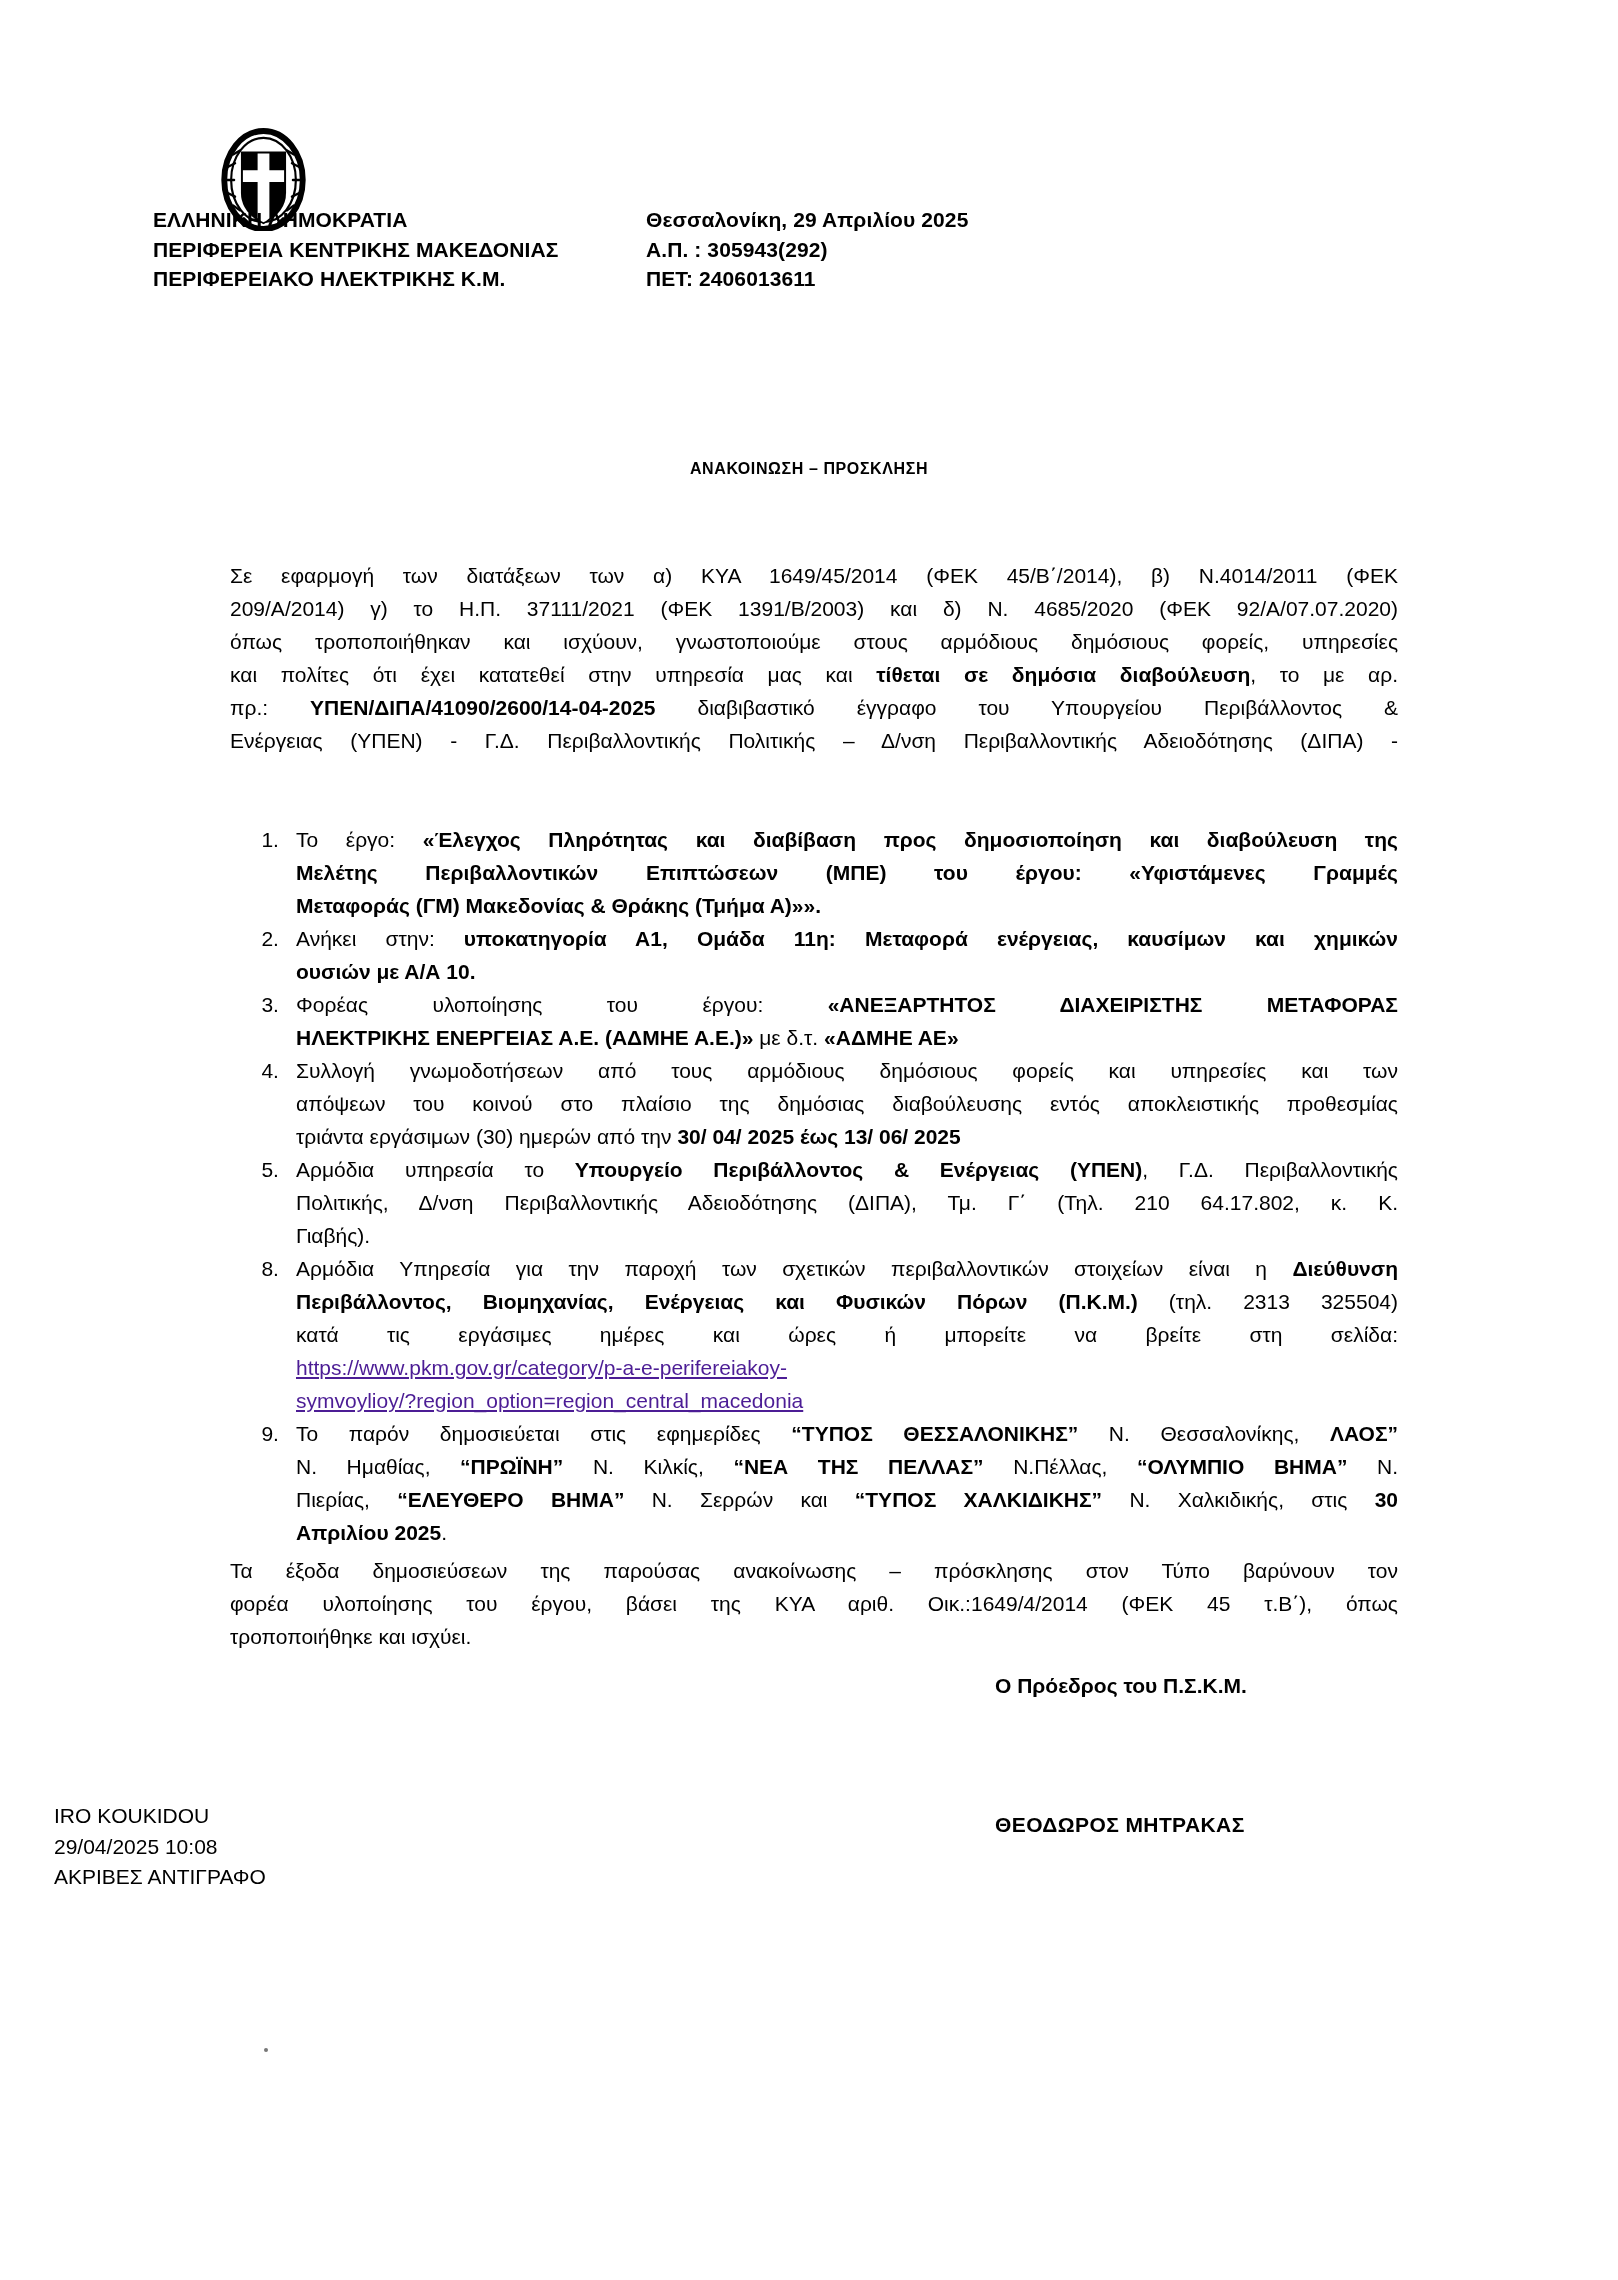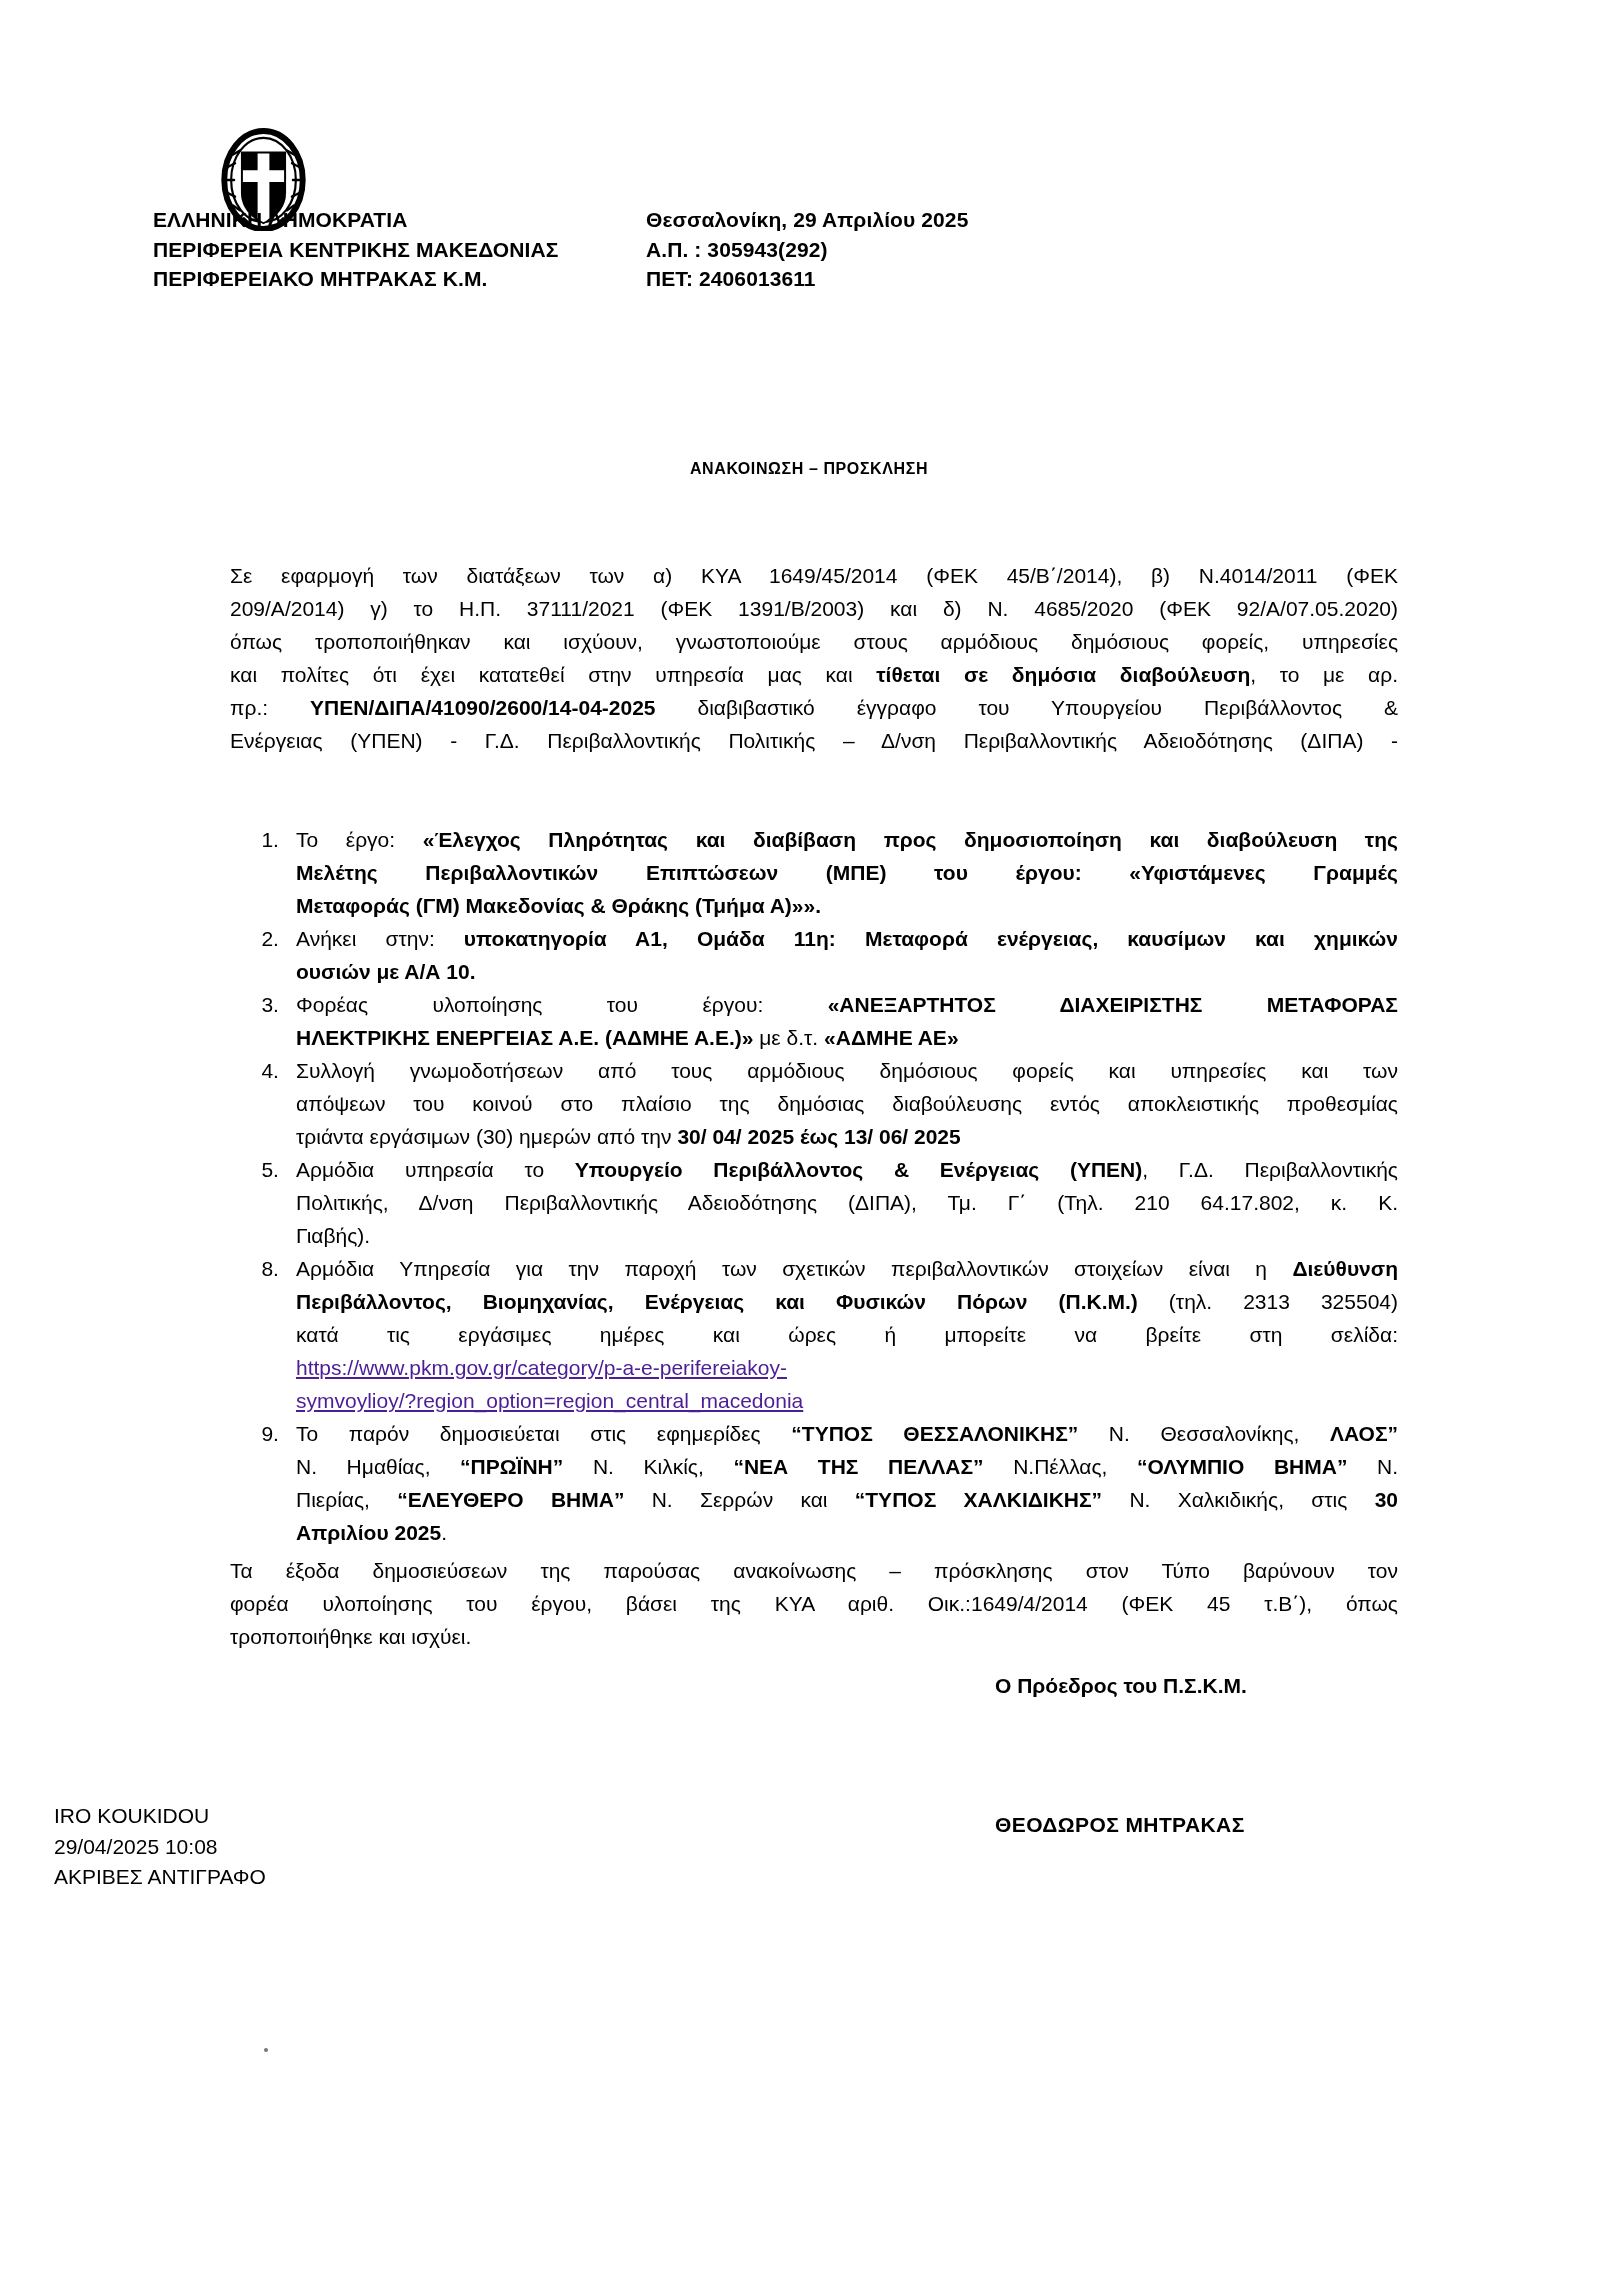--- a/index.html
+++ b/index.html
@@ -199,34 +199,34 @@
       <path d="M22 24 L68 24 L68 66 Q68 86 45 98 Q22 86 22 66 Z" fill="#000"></path>
 
       <path d="M39 26 L51 26 L51 43 L66 43 L66 55 L51 55 L51 92 Q48 95 45 96 Q42 95 39 92 L39 55 L24 55 L24 43 L39 43 Z" fill="#ffffff"></path>
     </svg>
   </div>
 
   <div class="header">
     <div class="header-left">
       <div class="header-line">ΕΛΛΗΝΙΚΗ ΔΗΜΟΚΡΑΤΙΑ</div>
       <div class="header-line">ΠΕΡΙΦΕΡΕΙΑ ΚΕΝΤΡΙΚΗΣ ΜΑΚΕΔΟΝΙΑΣ</div>
-      <div class="header-line">ΠΕΡΙΦΕΡΕΙΑΚΟ ΜΗΤΡΑΚΑΣ Κ.Μ.</div>
+      <div class="header-line">ΠΕΡΙΦΕΡΕΙΑΚΟ ΗΛΕΚΤΡΙΚΗΣ Κ.Μ.</div>
     </div>
     <div class="header-right">
       <div class="header-line">Θεσσαλονίκη, 29 Απριλίου 2025</div>
       <div class="header-line">Α.Π. : 305943(292)</div>
       <div class="header-line">ΠΕΤ: 2406013611</div>
     </div>
   </div>
 
   <div class="doc-title">ΑΝΑΚΟΙΝΩΣΗ – ΠΡΟΣΚΛΗΣΗ</div>
 
   <div class="intro">
     <span class="ln-just">Σε εφαρμογή των διατάξεων των α) ΚΥΑ 1649/45/2014 (ΦΕΚ 45/Β΄/2014), β) Ν.4014/2011 (ΦΕΚ</span>
-    <span class="ln-just">209/Α/2014) γ) το Η.Π. 37111/2021 (ΦΕΚ 1391/Β/2003) και δ) Ν. 4685/2020 (ΦΕΚ 92/Α/07.05.2020)</span>
+    <span class="ln-just">209/Α/2014) γ) το Η.Π. 37111/2021 (ΦΕΚ 1391/Β/2003) και δ) Ν. 4685/2020 (ΦΕΚ 92/Α/07.07.2020)</span>
     <span class="ln-just">όπως τροποποιήθηκαν και ισχύουν, γνωστοποιούμε στους αρμόδιους δημόσιους φορείς, υπηρεσίες</span>
     <span class="ln-just"><span>και πολίτες ότι έχει κατατεθεί στην υπηρεσία μας και </span><b>τίθεται σε δημόσια διαβούλευση</b><span>, το με αρ.</span></span>
     <span class="ln-just"><span>πρ.: </span><b>ΥΠΕΝ/ΔΙΠΑ/41090/2600/14-04-2025</b><span> διαβιβαστικό έγγραφο του Υπουργείου Περιβάλλοντος &amp;</span></span>
     <span class="ln-just">Ενέργειας (ΥΠΕΝ) - Γ.Δ. Περιβαλλοντικής Πολιτικής – Δ/νση Περιβαλλοντικής Αδειοδότησης (ΔΙΠΑ) -</span>
   </div>
 
   <div class="list" id="numbered-list">
       <div class="li">
         <span class="li-num">1.</span>
         <span class="li-body">

